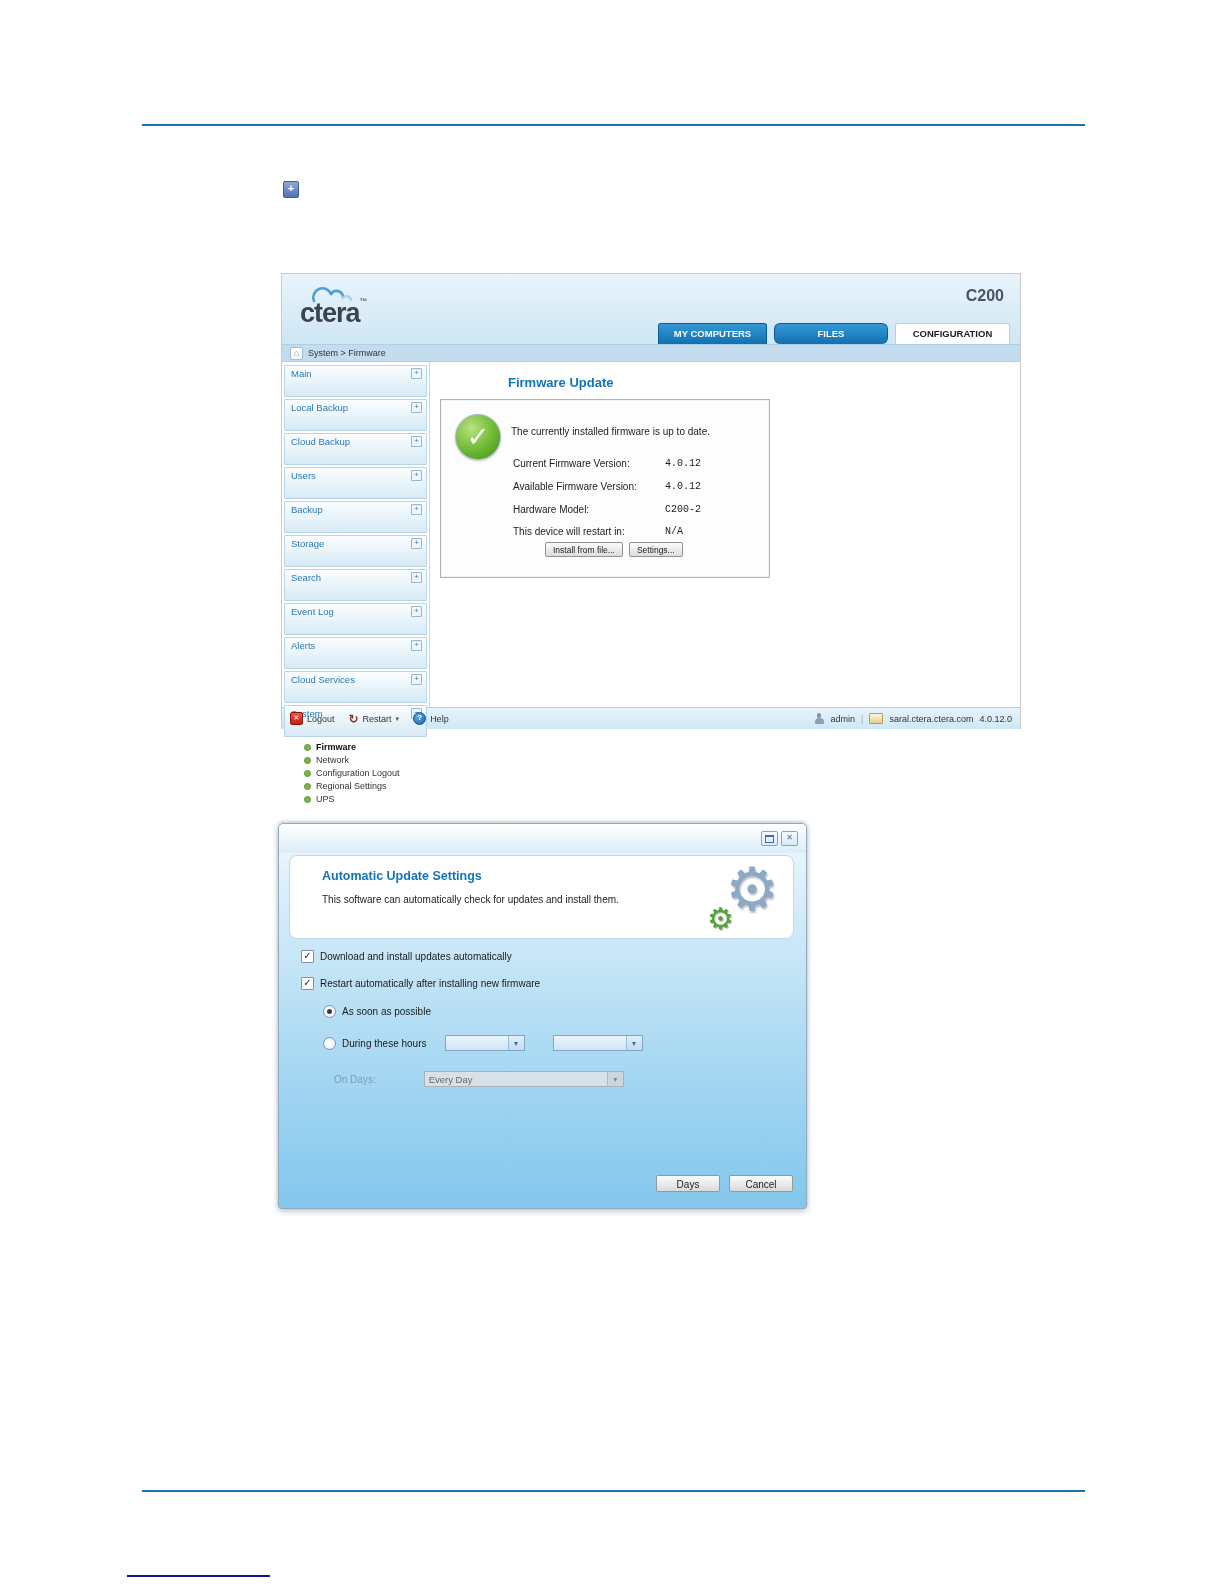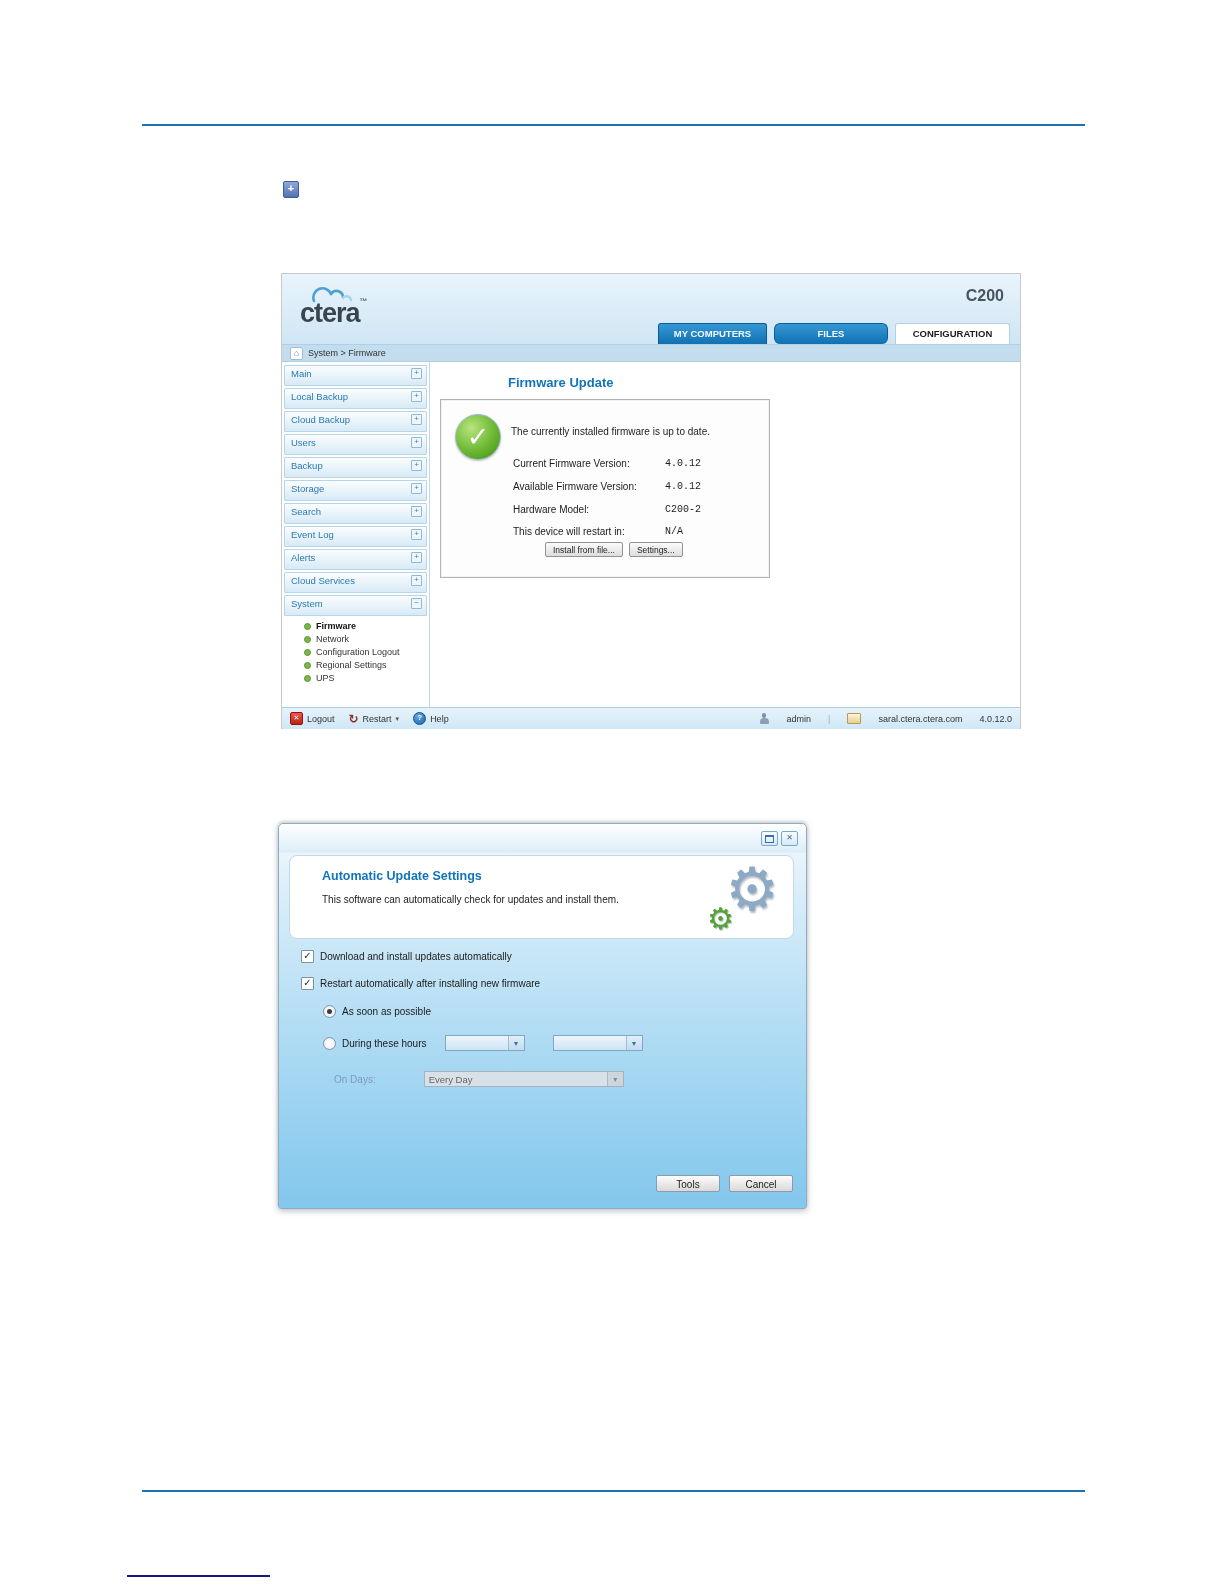--- a/index.html
+++ b/index.html
@@ -52,21 +52,21 @@
     border-top:1px solid #aecfe5;border-bottom:1px solid #aecfe5;
     padding-left:8px;font-size:9px;color:#333;display:flex;align-items:center;gap:5px;
   }
   .home-ico{
     display:inline-block;width:11px;height:11px;background:#ffffff;border:1px solid #9dbdd4;
     border-radius:2px;color:#4e7ca0;font-size:9px;line-height:10px;text-align:center;
   }
   .app-body{display:flex;height:345px;}
   .sidebar{width:148px;border-right:1px solid #bed8ea;padding-top:2px;box-sizing:border-box;}
   .side-item{
-    height:15px;margin:1px 2px 2px 2px;padding:0 4px 4px 6px;
+    height:15px;margin:1px 2px 2px 2px;padding:0 4px 15px 6px;
     background:linear-gradient(#fbfdfe,#d7eaf6);
     border:1px solid #b7d5e9;border-radius:1px;
     color:#2b79b4;font-size:9.5px;line-height:15px;
     display:flex;justify-content:space-between;align-items:center;cursor:pointer;
   }
   .toggle{
     width:9px;height:9px;background:#eef6fb;border:1px solid #8fb9d6;border-radius:1px;
     color:#4a7aa5;font-size:8px;line-height:8px;text-align:center;
   }
   .side-sub{padding:2px 0 0 0;text-align:right;}
@@ -97,21 +97,21 @@
     border:1px solid #939393;border-radius:2px;
     font-size:8.5px;color:#222;padding:2px 7px;height:15px;line-height:11px;cursor:pointer;
     font-family:"Liberation Sans",sans-serif;
   }
   .statusbar{
     height:21px;border-top:1px solid #adcfe4;
     background:linear-gradient(#e6f3fb,#cfe7f6);
     display:flex;align-items:center;font-size:9px;color:#333;padding:0 8px;
   }
   .sb-group{display:flex;align-items:center;gap:4px;margin-right:14px;cursor:pointer;}
-  .sb-right{margin-left:auto;display:flex;align-items:flex-end;gap:17px;}
+  .sb-right{margin-left:auto;display:flex;align-items:flex-end;gap:6px;}
   .ico-logout{
     width:11px;height:11px;background:linear-gradient(#e55,#b21);border:1px solid #901505;border-radius:2px;
     color:#fff;font-size:7px;line-height:10px;text-align:center;font-weight:bold;
   }
   .ico-restart{color:#8b2f1e;font-size:12px;line-height:10px;font-weight:bold;}
   .caret{color:#555;font-size:7px;}
   .ico-help{
     width:11px;height:11px;border-radius:50%;background:radial-gradient(circle at 35% 30%,#5fa8e0,#1b64ad);
     border:1px solid #124f8d;color:#fff;font-size:8px;font-weight:bold;line-height:10px;text-align:center;
   }
@@ -372,19 +372,19 @@
 
   <div class="dlg-row" style="left:55px;top:247px;">
     <span class="dlg-label dim">On Days:</span>
     <div class="combo disabled" style="width:200px;margin-left:42px;">
       <span>Every Day</span>
       <span class="arrow">▾</span>
     </div>
   </div>
 
   <div class="dlg-buttons">
-    <button class="dlg-btn">Tools</button>
+    <button class="dlg-btn">Days</button>
     <button class="dlg-btn">Cancel</button>
   </div>
 </div>
 
 <div class="rule-bottom"></div>
 <div class="rule-footnote"></div>
 
 </body></html>

